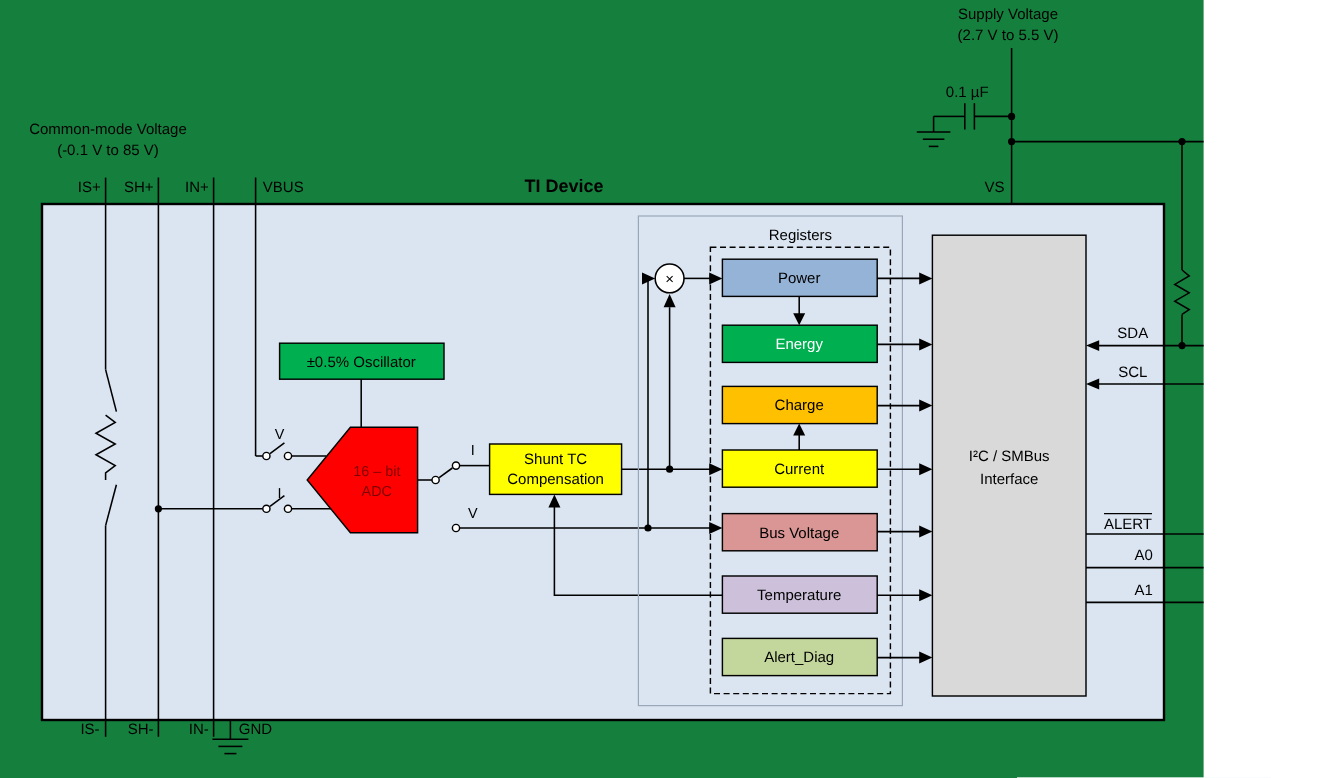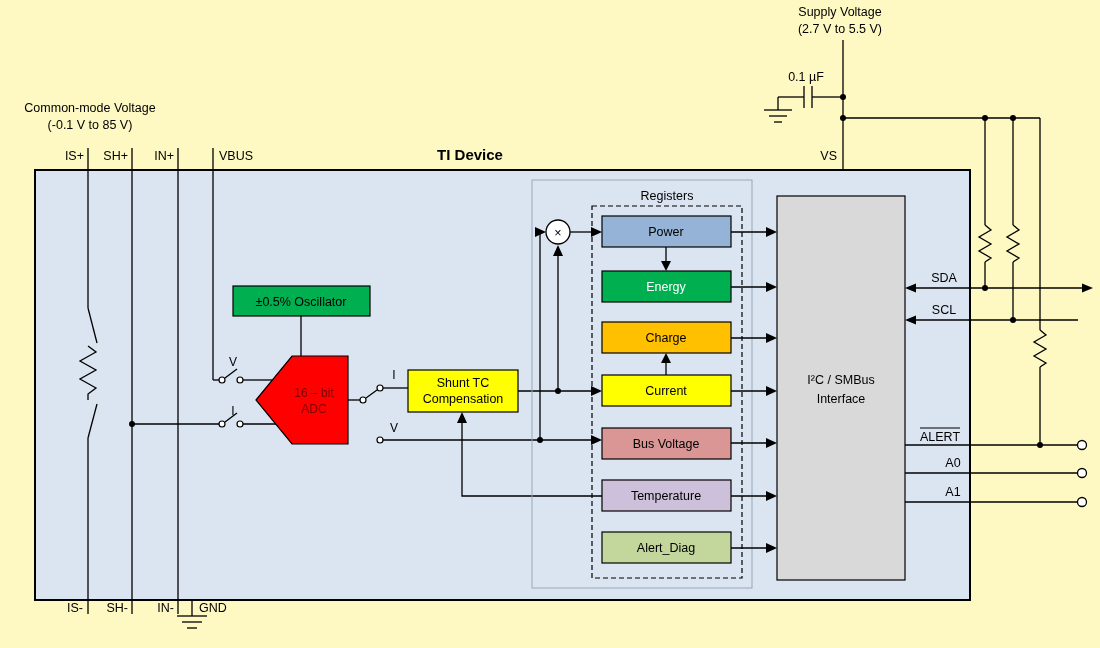--- a/index.html
+++ b/index.html
@@ -1,16 +1,16 @@
 <!DOCTYPE html>
 <html><head>
 <meta charset="utf-8">
 <style>
   html,body{margin:0;padding:0;background:#ffffff;}
-  .stage{position:relative;width:1100px;height:648px;background:#fef9c3;overflow:hidden;}
+  .stage{position:relative;width:1003px;height:648px;background:#15803d;overflow:hidden;}
   svg{position:absolute;left:0;top:0;}
   .tx{font-family:"Liberation Sans",sans-serif;font-size:12.5px;}
   .ts{font-family:"Liberation Sans",sans-serif;font-size:12px;}
   .tt{font-family:"Liberation Sans",sans-serif;font-size:15px;font-weight:bold;}
   .tr{font-family:"Liberation Sans",sans-serif;font-size:12.5px;}
   .wire{stroke:#000;stroke-width:1.3;fill:none;}
   .wthin{stroke:#000;stroke-width:1.1;fill:none;}
   .blk{stroke:#000;stroke-width:1.2;}
   .devbox{stroke:#000;stroke-width:2;}
   .dash{stroke:#000;stroke-width:1.2;fill:none;stroke-dasharray:5 3;}

